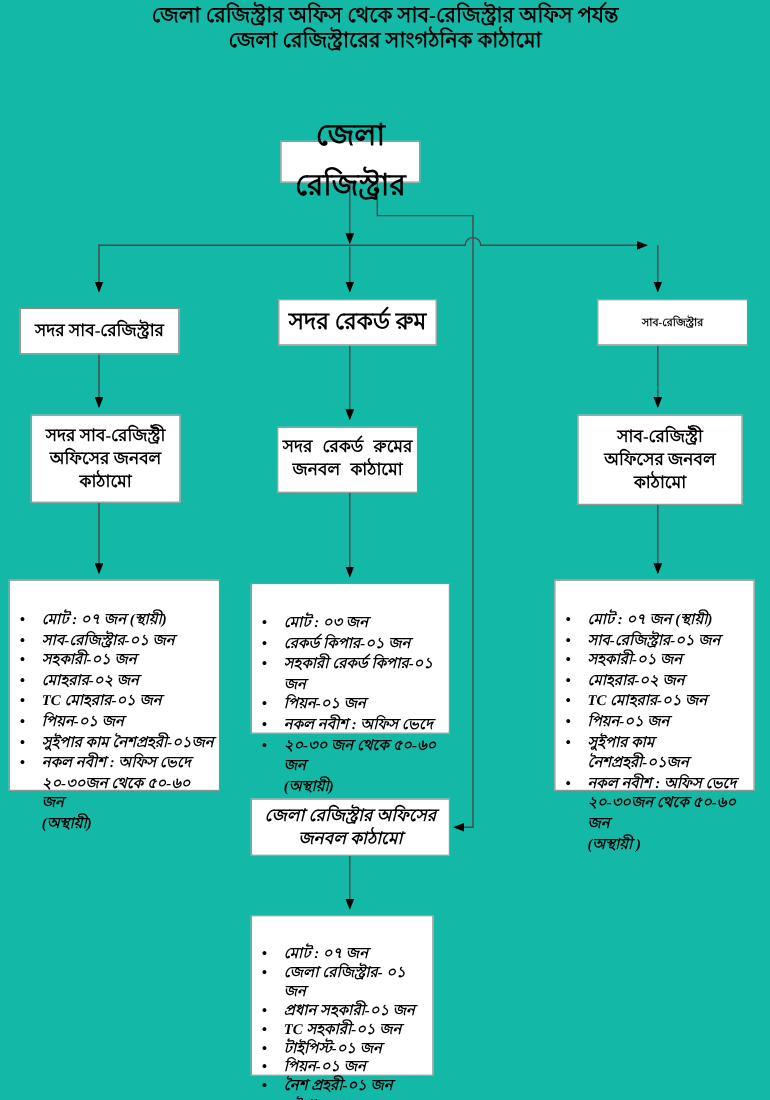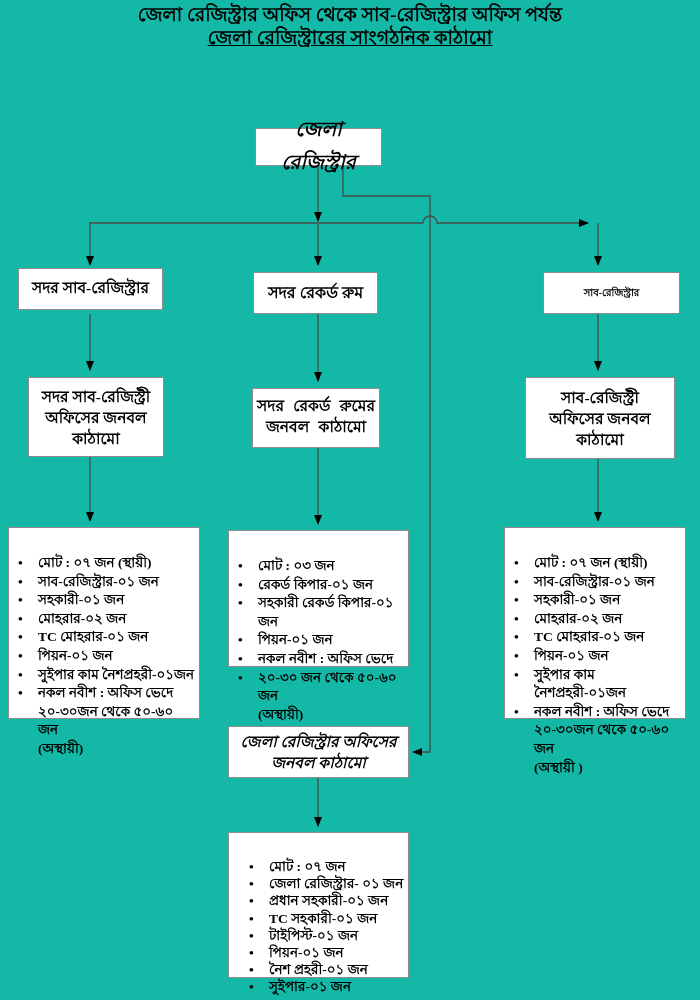--- a/index.html
+++ b/index.html
@@ -2,37 +2,37 @@
 <html><head>
 <meta charset="utf-8">
 <style>
   html,body{margin:0;padding:0;background:#ffffff;}
   body{width:700px;height:1000px;position:relative;font-family:"Liberation Serif","DejaVu Sans",serif;color:#000;}
   .page{position:absolute;inset:0;background:#14b8a6;overflow:hidden;}
   .connectors{position:absolute;left:0;top:0;z-index:1;}
   .connectors path.ln{fill:none;stroke:#4a4a4a;stroke-width:1.3;}
   .title{position:absolute;left:0;right:0;text-align:center;font-weight:bold;font-size:19px;line-height:23px;z-index:2;}
   .t1{top:3px;}
-  .t2{top:26px;text-decoration:underline;}
+  .t2{top:26px;}
   .box{position:absolute;background:#ffffff;border:1px solid #8c8c8c;z-index:2;box-sizing:border-box;
        display:flex;align-items:center;justify-content:center;text-align:center;
        font-weight:bold;white-space:pre-line;}
-  .root{left:255px;top:128px;width:127px;height:38px;font-size:20px;font-style:italic;}
-  .l2l{left:18px;top:268px;width:145px;height:42px;font-size:15.5px;}
-  .l2m{left:253px;top:272px;width:125px;height:42px;font-size:16px;}
+  .root{left:255px;top:128px;width:127px;height:38px;font-size:27px;}
+  .l2l{left:18px;top:280px;width:145px;height:42px;font-size:15.5px;}
+  .l2m{left:253px;top:272px;width:144px;height:42px;font-size:21px;}
   .l2r{left:543px;top:272px;width:137px;height:42px;font-size:10px;}
   .l3l{left:28px;top:377px;width:136px;height:80px;font-size:15.5px;line-height:21px;}
   .l3m{left:252px;top:388px;width:128px;height:60px;font-size:15.5px;line-height:21px;font-family:Liberation Mono, monospace;}
   .l3r{left:525px;top:377px;width:150px;height:82px;font-size:15.5px;line-height:21px;}
   .bottom{left:228px;top:726px;width:181px;height:52px;font-size:15.5px;line-height:21px;font-style:italic;}
-  .list{display:block;text-align:left;padding:8px 3px 0 0;}
+  .list{display:block;text-align:left;padding:8px 3px 0 0;font-style:italic;}
   .l4l{left:8px;top:527px;width:192px;height:192px;}
   .l4m{left:228px;top:530px;width:181px;height:137px;}
   .l4r{left:504px;top:527px;width:182px;height:192px;}
-  .l5{left:228px;top:832px;width:181px;height:146px;padding-top:7px;padding-left:11px;}
+  .l5{left:228px;top:832px;width:166px;height:146px;padding-top:7px;}
   .list ul{margin:0;padding:0;list-style:none;}
   .list li{position:relative;padding-left:29px;white-space:pre-line;font-size:13.5px;line-height:18.6px;font-weight:bold;}
   .l5 li{line-height:17.2px;}
   .list li::before{content:"\2022";position:absolute;left:9px;}
 </style>
 </head>
 <body>
 
 <div class="page">
 

